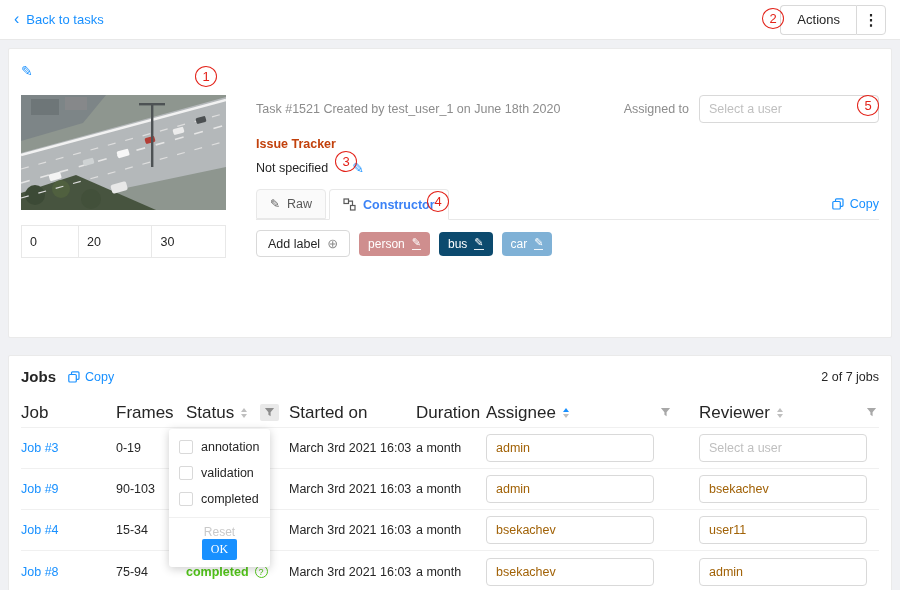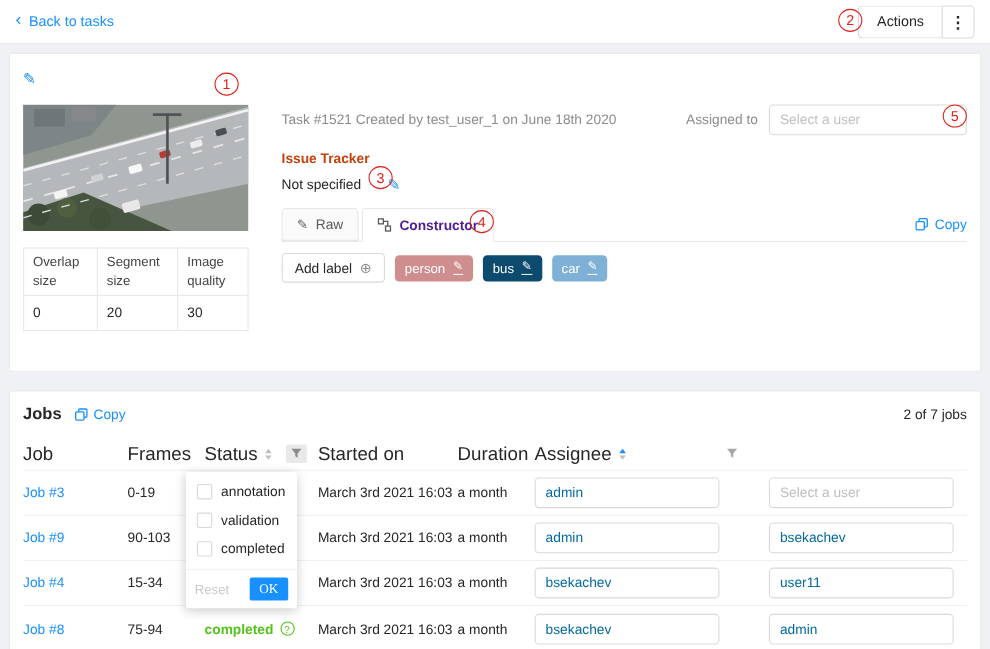--- a/index.html
+++ b/index.html
@@ -37,21 +37,21 @@
   .assign-label { color:#8c8c8c; }
   .assign input { width:180px; height:28px; border:1px solid #d9d9d9; border-radius:4px; padding:0 9px; font:inherit; color:#262626; }
   input::placeholder { color:#bfbfbf; }
 
   .issue { position:absolute; left:247px; top:88px; }
   .issue-title { font-weight:700; font-size:12.5px; margin-bottom:9px; color:#c2410c; }
   .issue-value { display:flex; gap:24px; align-items:center; }
 
   .tabs-row { position:absolute; left:247px; top:140px; right:12px; height:31px; display:flex; align-items:flex-end; border-bottom:1px solid #e8e8e8; }
   .tab { height:30px; display:flex; align-items:center; gap:7px; padding:0 13px; border:1px solid #e8e8e8; border-radius:4px 4px 0 0; margin-right:3px; background:#fafafa; color:#595959; font-size:12.5px; cursor:pointer; }
-  .tab.active { background:#fff; border-bottom-color:#fff; color:#4c1d95; font-weight:600; margin-bottom:-1px; height:31px; }
+  .tab.active { background:#fff; border-bottom-color:#fff; color:#3b82f6; font-weight:600; margin-bottom:-1px; height:31px; }
   .tab-icon { color:#595959; font-size:12px; }
   .copy-link { margin-left:auto; color:#1890ff; display:flex; gap:6px; align-items:center; margin-bottom:8px; cursor:pointer; }
 
   .labels-area { position:absolute; left:247px; top:181px; right:12px; display:flex; align-items:center; gap:9px; }
   .add-label-btn { height:27px; border:1px solid #d9d9d9; border-radius:4px; background:#fff; padding:0 11px; display:flex; align-items:center; gap:7px; font-size:12.5px; cursor:pointer; color:#262626; }
   .plus-circle { color:#8c8c8c; font-size:13px; line-height:1; }
   .tag { height:24px; border-radius:4px; padding:0 9px; display:flex; align-items:center; gap:7px; color:#fff; font-size:12px; font-weight:500; cursor:pointer; }
   .tag .pencil-white { color:#fff; font-size:11px; line-height:1; border-bottom:1px solid rgba(255,255,255,.9); padding-bottom:1px; }
 
   
@@ -66,29 +66,29 @@
   .th { display:flex; align-items:center; gap:5px; font-size:17px; color:#262626; }
   .carets { display:inline-flex; flex-direction:column; align-items:center; margin-left:2px; }
   .cu { width:0; height:0; border-left:3.5px solid transparent; border-right:3.5px solid transparent; border-bottom:4px solid #bfbfbf; margin-bottom:2px; }
   .cd { width:0; height:0; border-left:3.5px solid transparent; border-right:3.5px solid transparent; border-top:4px solid #bfbfbf; }
   .cu.blue { border-bottom-color:#1890ff; }
   .funnel-wrap { margin-left:auto; margin-right:10px; display:flex; align-items:center; justify-content:center; cursor:pointer; }
   .funnel-wrap.hl { background:#e9e9e9; padding:3px 4px; border-radius:2px; }
   .jrow { height:41px; border-bottom:1px solid #f0f0f0; }
   .job-link { color:#1890ff; cursor:pointer; }
   .cell { font-size:12.5px; color:#262626; }
-  .cell-input { width:168px; height:28px; border:1px solid #d9d9d9; border-radius:4px; padding:0 9px; font:inherit; color:#0369a1; background:#fff; }
+  .cell-input { width:168px; height:28px; border:1px solid #d9d9d9; border-radius:4px; padding:0 9px; font:inherit; color:#a16207; background:#fff; }
   .status-done { color:#52c41a; font-weight:600; display:flex; align-items:center; gap:6px; }
   .qicon { width:13px; height:13px; border:1px solid #52c41a; border-radius:50%; color:#52c41a; font-size:9px; display:flex; align-items:center; justify-content:center; font-weight:400; cursor:pointer; }
 
   
   .filter-dd { position:absolute; left:160px; top:73px; width:101px; background:#fff; border-radius:3px; box-shadow:0 2px 10px rgba(0,0,0,0.2); z-index:40; padding-top:5px; }
   .fitem { display:flex; align-items:center; gap:8px; padding:6px 10px; font-size:12.5px; color:#262626; cursor:pointer; }
   .cb { width:14px; height:14px; border:1px solid #d9d9d9; border-radius:2px; background:#fff; flex:none; }
-  .ffoot { border-top:1px solid #f0f0f0; margin-top:5px; padding:7px 8px; display:flex; justify-content:space-between; align-items:center; }
+  .ffoot { border-top:1px solid #f0f0f0; margin-top:5px; padding:7px 8px; display:flex; justify-content:space-between; align-items:center;flex-direction:column; }
   .reset { color:#c9c9c9; font-size:12px; cursor:pointer; }
   .okbtn { background:#1890ff; color:#fff; border:none; border-radius:2px; font-size:12px; padding:3px 9px; cursor:pointer; font-family:Liberation Serif, serif; }
 
   
   .marker { position:absolute; width:22px; height:21px; border:1.6px solid #e32219; border-radius:50%; color:#e32219; display:flex; align-items:center; justify-content:center; font-size:13px; z-index:100; }
   #m1 { left:195px; top:66px; }
   #m2 { left:762px; top:8px; }
   #m3 { left:335px; top:151px; }
   #m4 { left:427px; top:191px; }
   #m5 { left:857px; top:95px; }
@@ -138,25 +138,20 @@
         <rect x="152" y="33" width="11" height="6" rx="1.5" fill="#ececec" transform="rotate(-16 157 36)"></rect>
         <rect x="175" y="22" width="10" height="6" rx="1.5" fill="#4c5052" transform="rotate(-16 180 25)"></rect>
         <rect x="90" y="88" width="16" height="9" rx="2" fill="#e8e8e8" transform="rotate(-16 98 92)"></rect>
         <rect x="130" y="8" width="2.4" height="64" fill="#4d5254"></rect>
         <rect x="118" y="8" width="26" height="2.4" fill="#4d5254"></rect>
       </svg>
     </div>
 
     <table class="params">
       <tbody>
-          <tr>
-        <th>Overlap size</th>
-        <th>Segment size</th>
-        <th>Image quality</th>
-      </tr>
       <tr>
         <td>0</td>
         <td>20</td>
         <td>30</td>
       </tr>
     </tbody>
       </table>
 
     <div class="meta-row">
       <span class="meta-text">Task #1521 Created by test_user_1 on June 18th 2020</span>
@@ -261,20 +256,32 @@
           <span class="carets">
               <i class="cu blue"></i>
               <i class="cd"></i>
             </span>
           <span class="funnel-wrap" style="margin-right:28px;">
             <svg width="11" height="11" viewBox="0 0 12 12">
                 <path d="M1 1h10L7.2 5.8V10L4.8 8.5V5.8z" fill="#a8a8a8"></path>
               </svg>
           </span>
         </div>
+        <div class="th">
+          <span>Reviewer</span>
+          <span class="carets">
+              <i class="cu"></i>
+              <i class="cd"></i>
+            </span>
+          <span class="funnel-wrap" style="margin-right:2px;">
+            <svg width="11" height="11" viewBox="0 0 12 12">
+                <path d="M1 1h10L7.2 5.8V10L4.8 8.5V5.8z" fill="#a8a8a8"></path>
+              </svg>
+          </span>
+        </div>
       </div>
 
       <div class="jgrid jrow">
         <div class="cell"><span class="job-link">Job #3</span></div>
         <div class="cell">0-19</div>
         <div class="cell"></div>
         <div class="cell">March 3rd 2021 16:03</div>
         <div class="cell">a month</div>
         <div class="cell"><input class="cell-input" value="admin" style=""></div>
         <div class="cell"><input class="cell-input" placeholder="Select a user" style=""></div>

